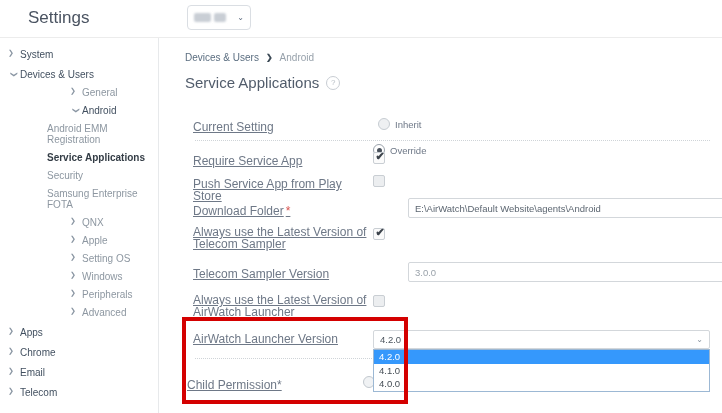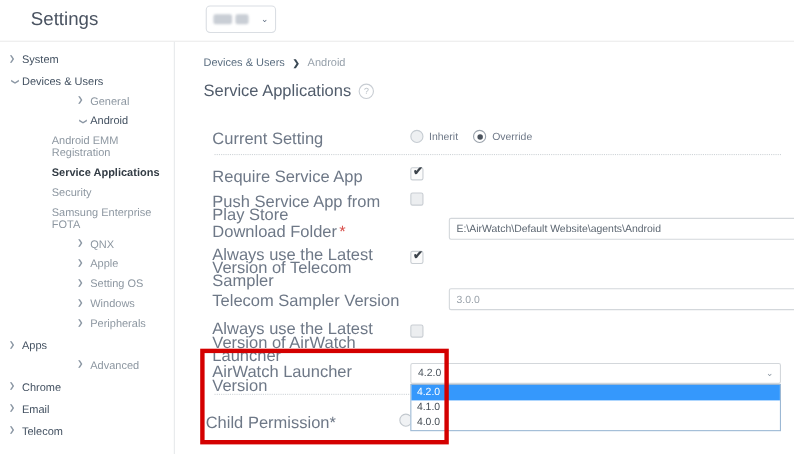--- a/index.html
+++ b/index.html
@@ -29,24 +29,24 @@
   .active{font-weight:bold;color:#333c45;}
   
   .breadcrumb{position:absolute;left:185px;top:52px;font-size:10px;display:flex;align-items:center;gap:7px;}
   .crumb-link{color:#5b6e80;cursor:pointer;}
   .crumb-sep{color:#3a4854;font-size:8px;font-weight:bold;}
   .crumb-current{color:#97a1ab;}
   .page-title{position:absolute;left:185px;top:74px;font-size:15px;color:#515c6b;display:flex;align-items:center;gap:7px;}
   .help-icon{width:12px;height:12px;border:1px solid #c8cdd3;border-radius:50%;color:#b7bec5;
     font-size:8px;line-height:12px;text-align:center;cursor:pointer;}
   
-  .form-label{position:absolute;left:193px;width:175px;font-size:15px;color:#6e7887;line-height:12px;}
+  .form-label{position:absolute;left:193px;width:175px;font-size:12px;color:#6e7887;line-height:12px;text-decoration:underline;}
   .req{color:#d9534f;margin-left:2px;}
   .dotted{position:absolute;left:195px;width:515px;border-top:1px dotted #cfd4d8;z-index:1;}
-  .radio-group{position:absolute;left:373px;top:118px;display:flex;align-items:center;gap:14px;font-size:9.5px;color:#6e7887;}
+  .radio-group{position:absolute;left:373px;top:118px;display:flex;align-items:center;gap:14px;font-size:9.5px;color:#6e7887;flex-direction:column;}
   .radio-opt{display:flex;align-items:center;gap:5px;cursor:pointer;}
   .radio{width:12px;height:12px;box-sizing:border-box;border-radius:50%;border:1px solid #c6ccd2;background:#eef0f2;position:relative;flex:none;}
   .radio.selected{background:#fff;border-color:#9aa2ab;}
   .radio.selected::after{content:"";position:absolute;left:2.5px;top:2.5px;right:2.5px;bottom:2.5px;border-radius:50%;background:#4a525c;}
   .checkbox{position:absolute;left:373px;width:12px;height:12px;box-sizing:border-box;border:1px solid #c9ced3;
     border-radius:2px;background:#eceef0;font-size:11px;line-height:11px;color:#3c434b;text-align:center;cursor:pointer;}
   .checkbox.checked{background:#fbfbfb;font-weight:bold;}
   .checkbox .mark{position:relative;top:-2px;left:1px;}
   .text-input{position:absolute;left:373px;width:367px;height:20px;box-sizing:border-box;border:1px solid #d3d7db;
     border-radius:2px;background:#fff;font-family:"Liberation Sans",sans-serif;font-size:9.5px;color:#5c6671;padding:0 6px;outline:none;margin-left:35px;}
@@ -122,27 +122,27 @@
     <span>Setting OS</span>
   </div>
   <div class="nav-item lvl2 dim">
     <span class="chevron">❯</span>
     <span>Windows</span>
   </div>
   <div class="nav-item lvl2 dim">
     <span class="chevron">❯</span>
     <span>Peripherals</span>
   </div>
+  <div class="nav-item lvl2 dim">
+    <span class="chevron">❯</span>
+    <span>Advanced</span>
+  </div>
   <div class="nav-item lvl1">
     <span class="chevron">❯</span>
     <span>Apps</span>
-  </div>
-  <div class="nav-item lvl2 dim">
-    <span class="chevron">❯</span>
-    <span>Advanced</span>
   </div>
   <div class="nav-item lvl1">
     <span class="chevron">❯</span>
     <span>Chrome</span>
   </div>
   <div class="nav-item lvl1">
     <span class="chevron">❯</span>
     <span>Email</span>
   </div>
   <div class="nav-item lvl1">

